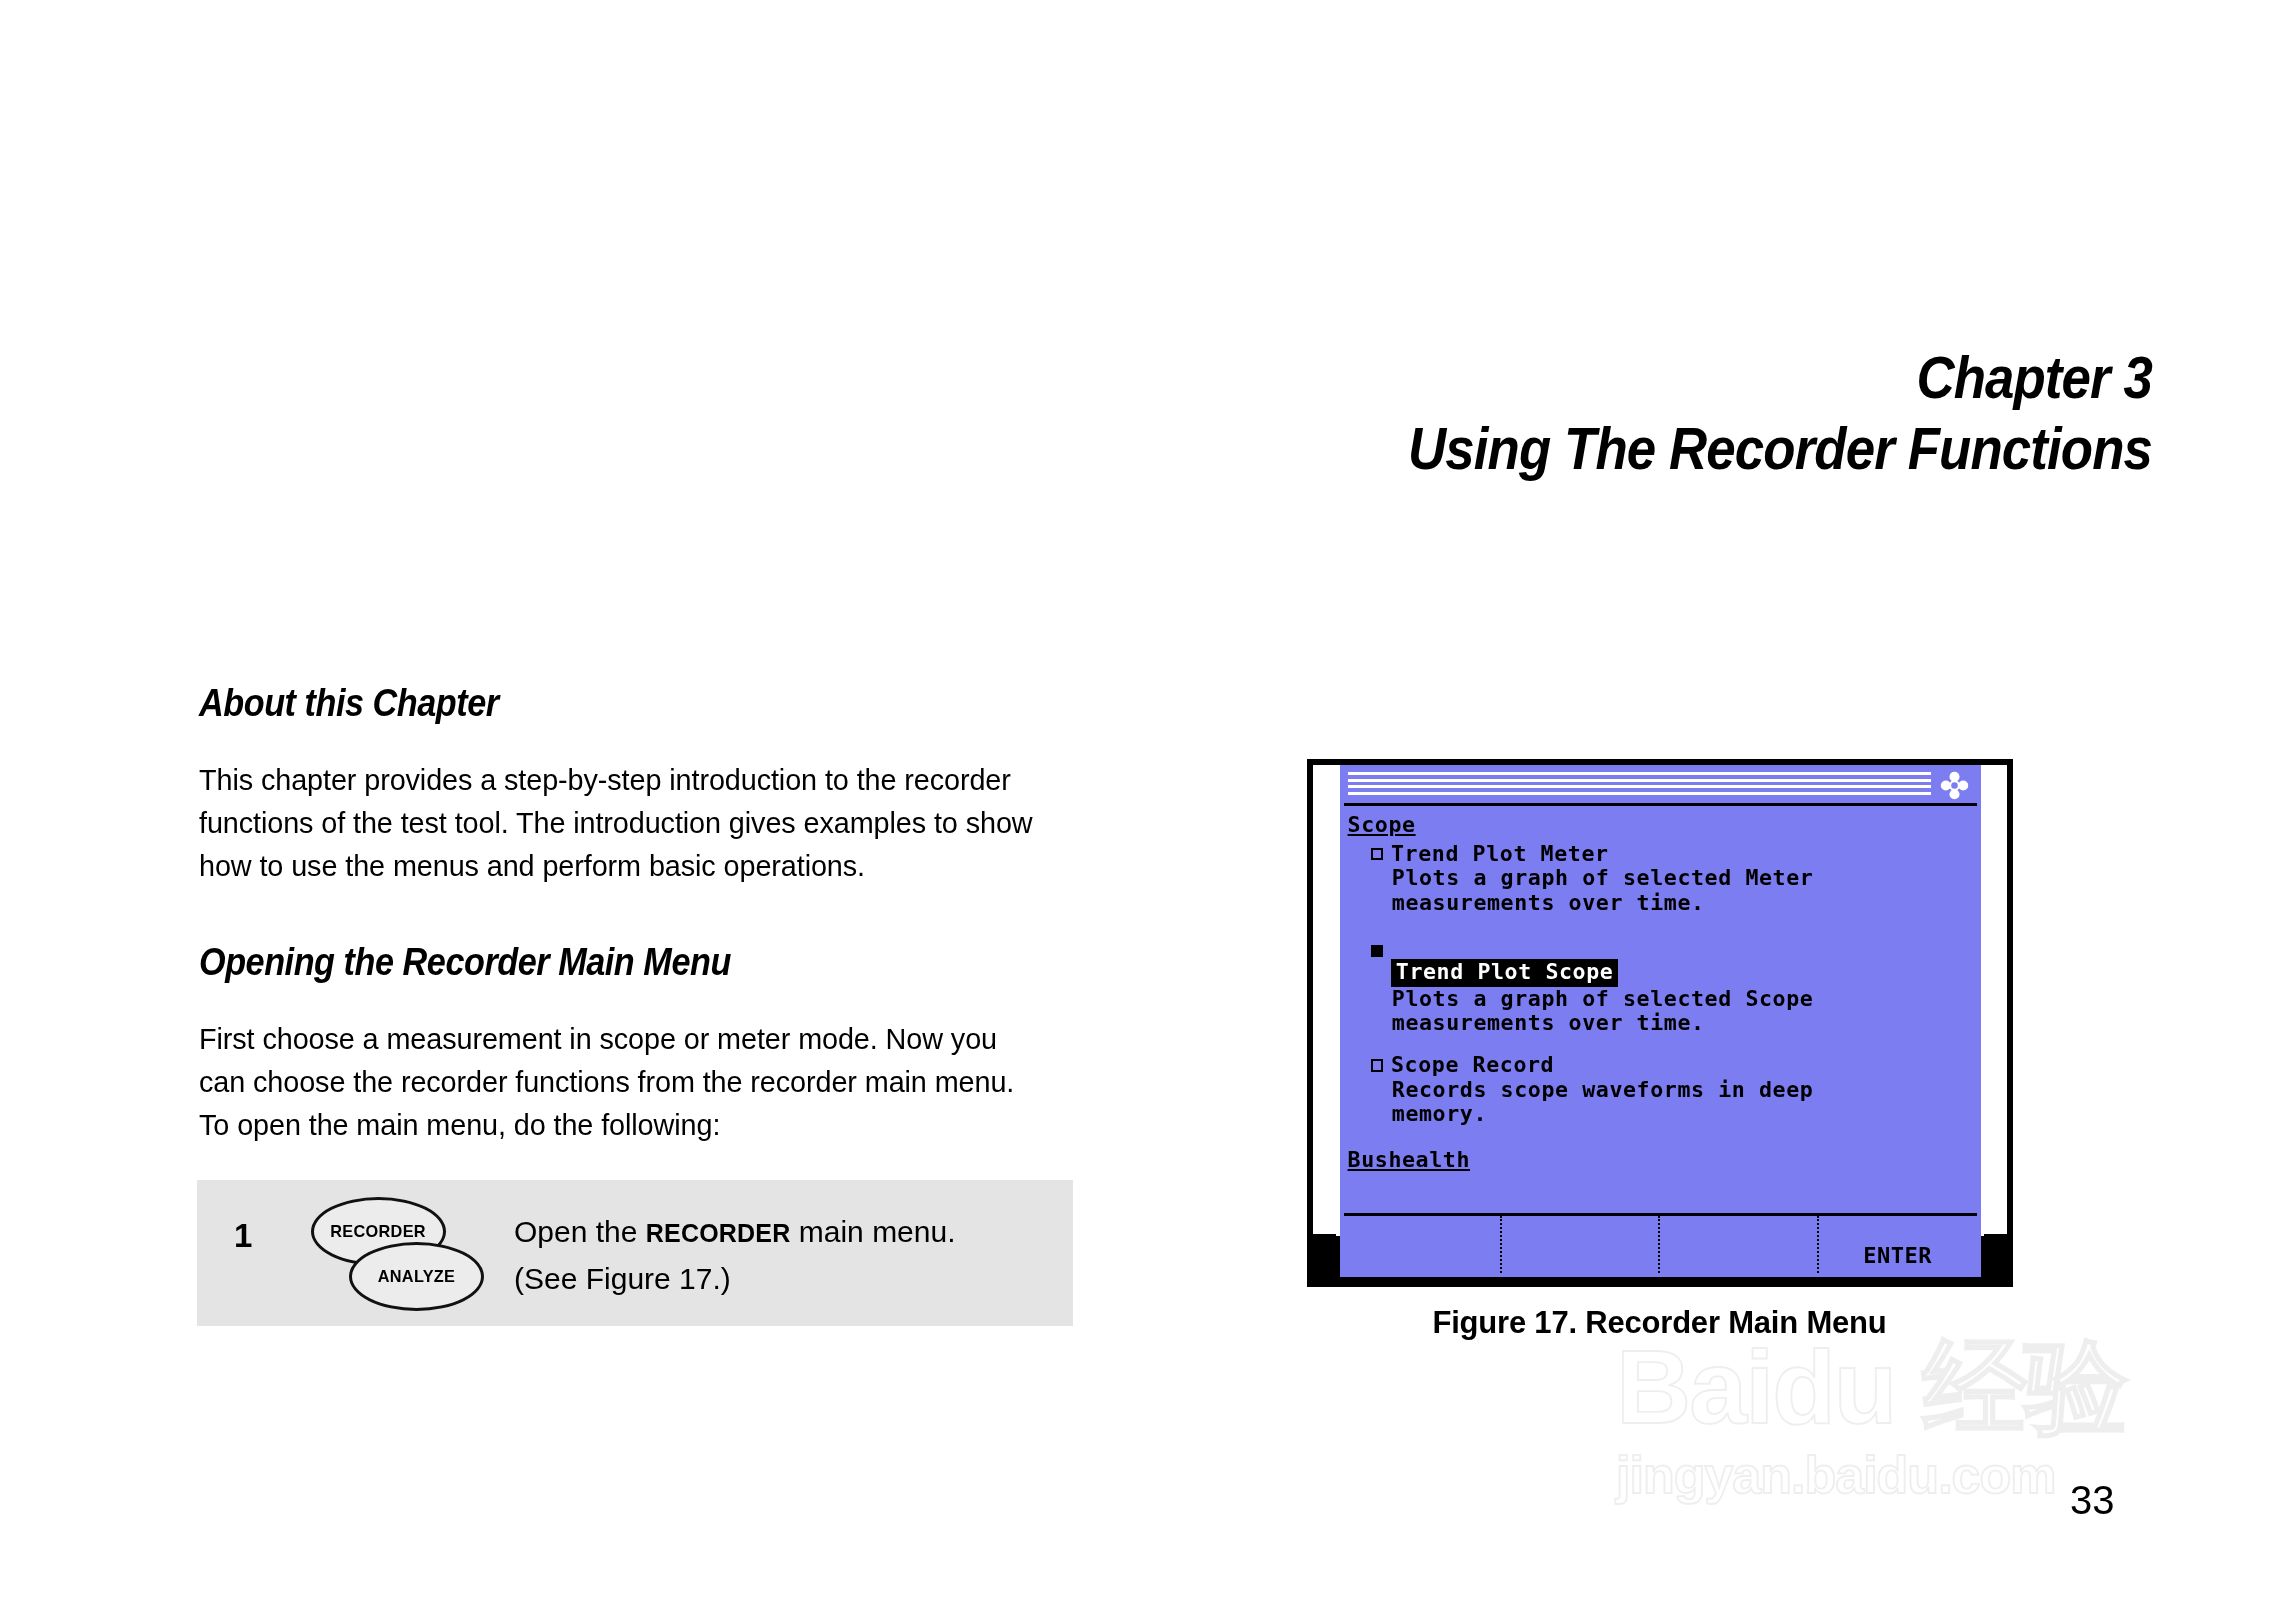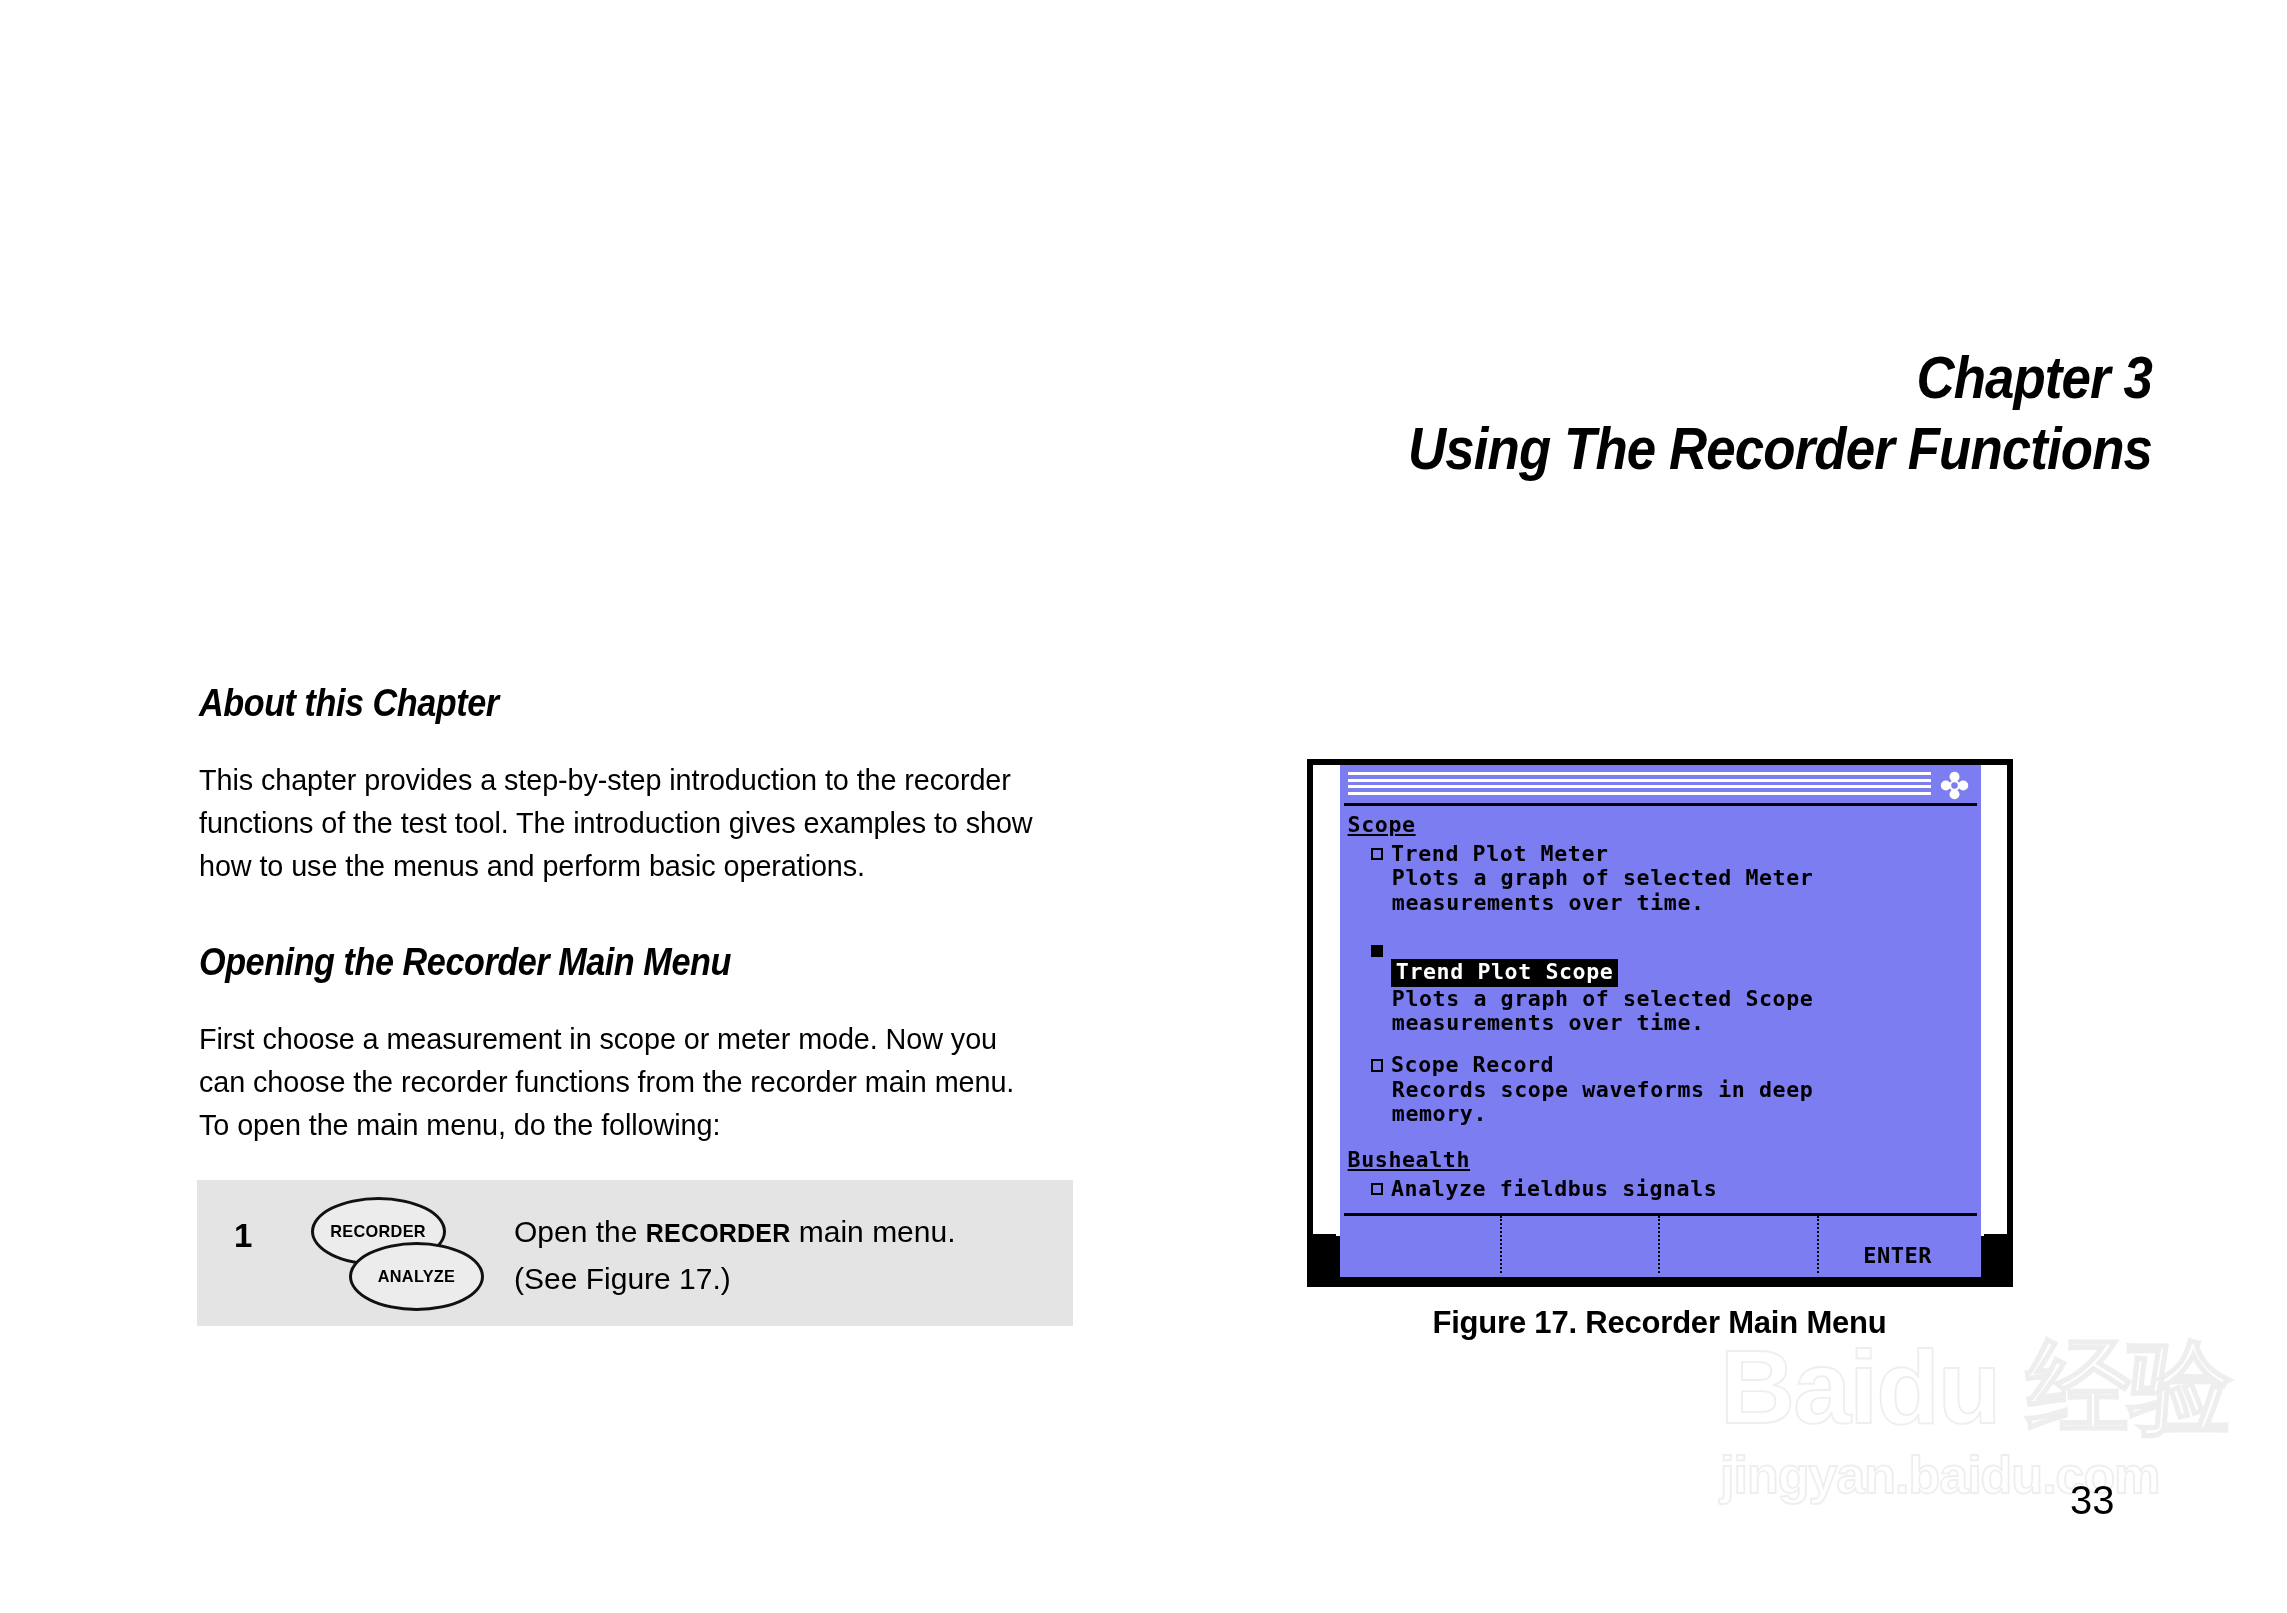--- a/index.html
+++ b/index.html
@@ -263,21 +263,21 @@
     width: 757px;
     text-align: center;
     font-size: 31px;
     font-weight: bold;
     letter-spacing: -0.2px;
   }
 
   
   #watermark {
     position: absolute;
-    left: 1720px;
+    left: 1616px;
     top: 1335px;
     width: 538px;
     height: 192px;
     pointer-events: none;
     opacity: 0.10;
   }
   #watermark-logo {
     font-size: 104px;
     font-weight: bold;
     letter-spacing: -1.9px;
@@ -382,24 +382,20 @@
         <span class="lcd-bullet"></span>
         <span class="lcd-text lcd-item-label">Scope Record</span>
       </div>
       <div class="lcd-text lcd-desc">Records scope waveforms in deep</div>
       <div class="lcd-text lcd-desc">memory.</div>
 
       <div class="lcd-gap"></div>
 
       <div class="lcd-text lcd-group-title">Bushealth</div>
 
-      <div class="lcd-item-row">
-        <span class="lcd-bullet"></span>
-        <span class="lcd-text lcd-item-label">Analyze fieldbus signals</span>
-      </div>
     </div>
 
     <div id="lcd-softkeys">
       <div class="softkey-cell">
         <span class="softkey-label"></span>
       </div>
       <div class="softkey-cell">
         <span class="softkey-label"></span>
       </div>
       <div class="softkey-cell">

